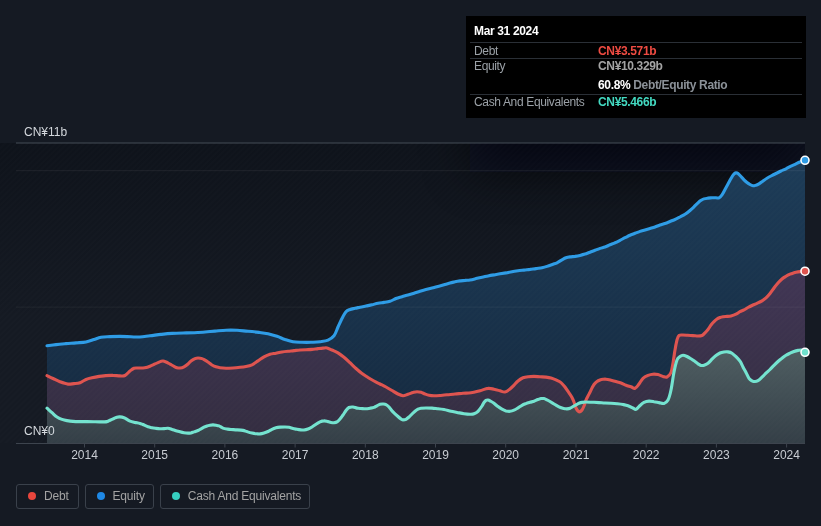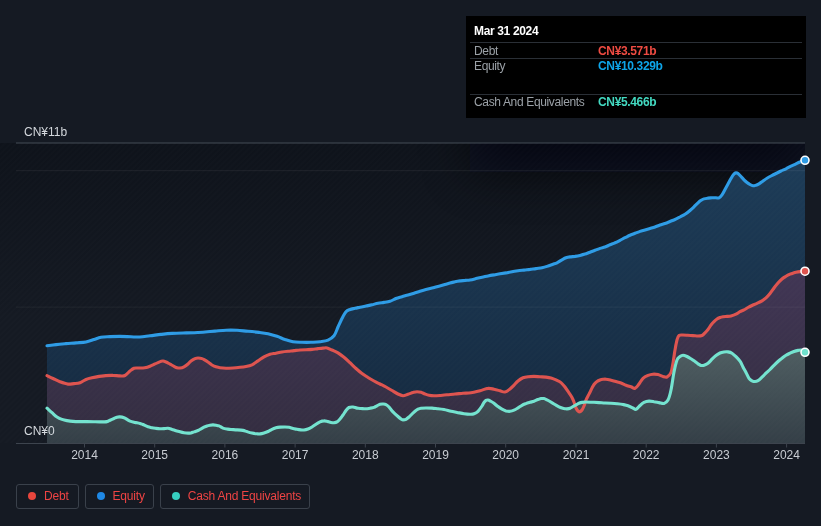--- a/index.html
+++ b/index.html
@@ -81,20 +81,21 @@
     <text x="716.4" y="459" text-anchor="middle" class="ax">2023</text>
     <text x="786.6" y="459" text-anchor="middle" class="ax">2024</text>
 </svg>
 <div style="position:absolute;left:466px;top:16px;width:340px;height:102px;background:#000;font-family:'Liberation Sans',sans-serif;font-size:12px;letter-spacing:-0.35px;padding-left:20px;">
 <div style="position:absolute;left:8px;top:8px;color:#fff;font-weight:bold;">Mar 31 2024</div>
 <div style="position:absolute;left:4px;right:4px;top:26px;border-top:1px solid #2a2f36;"></div>
 <div style="position:absolute;left:8px;top:27.5px;color:#9ba1a7;">Debt</div>
 <div style="position:absolute;left:132px;top:27.5px;color:#ee4b42;font-weight:bold;">CN¥3.571b</div>
 <div style="position:absolute;left:4px;right:4px;top:41.5px;border-top:1px solid #2a2f36;"></div>
 <div style="position:absolute;left:8px;top:43px;color:#9ba1a7;">Equity</div>
-<div style="position:absolute;left:132px;top:43px;color:#0ea5e9;font-weight:bold;">CN¥10.329b</div>
+<div style="position:absolute;left:132px;top:43px;color:#a3a3a3;font-weight:bold;">CN¥10.329b</div>
+<div style="position:absolute;left:132px;top:61.5px;color:#fff;font-weight:bold;">60.8% <span style="color:#8b9198;">Debt/Equity Ratio</span></div>
 <div style="position:absolute;left:4px;right:4px;top:77.5px;border-top:1px solid #2a2f36;"></div>
 <div style="position:absolute;left:8px;top:79px;color:#9ba1a7;">Cash And Equivalents</div>
 <div style="position:absolute;left:132px;top:79px;color:#43d9c1;font-weight:bold;">CN¥5.466b</div>
 </div>
-<div style="position:absolute;left:16px;top:484px;height:28px;font-family:'Liberation Sans',sans-serif;font-size:12px;letter-spacing:-0.2px;color:#ef4444;">
+<div style="position:absolute;left:16px;top:484px;height:28px;font-family:'Liberation Sans',sans-serif;font-size:12px;letter-spacing:-0.2px;color:#a3a3a3;">
 <span style="display:inline-block;vertical-align:top;height:25px;line-height:23px;border:1px solid #3a414b;border-radius:3px;padding:0 9px 0 11px;margin-right:6px;"><span style="display:inline-block;width:8px;height:8px;border-radius:50%;background:#e8463d;margin-right:8px;"></span>Debt</span><span style="display:inline-block;vertical-align:top;height:25px;line-height:23px;border:1px solid #3a414b;border-radius:3px;padding:0 8px 0 11px;margin-right:6px;"><span style="display:inline-block;width:8px;height:8px;border-radius:50%;background:#1e88e5;margin-right:8px;"></span>Equity</span><span style="display:inline-block;vertical-align:top;height:25px;line-height:23px;border:1px solid #3a414b;border-radius:3px;padding:0 8px 0 11px;"><span style="display:inline-block;width:8px;height:8px;border-radius:50%;background:#36cfc0;margin-right:8px;"></span>Cash And Equivalents</span>
 </div>
 
 </body></html>

